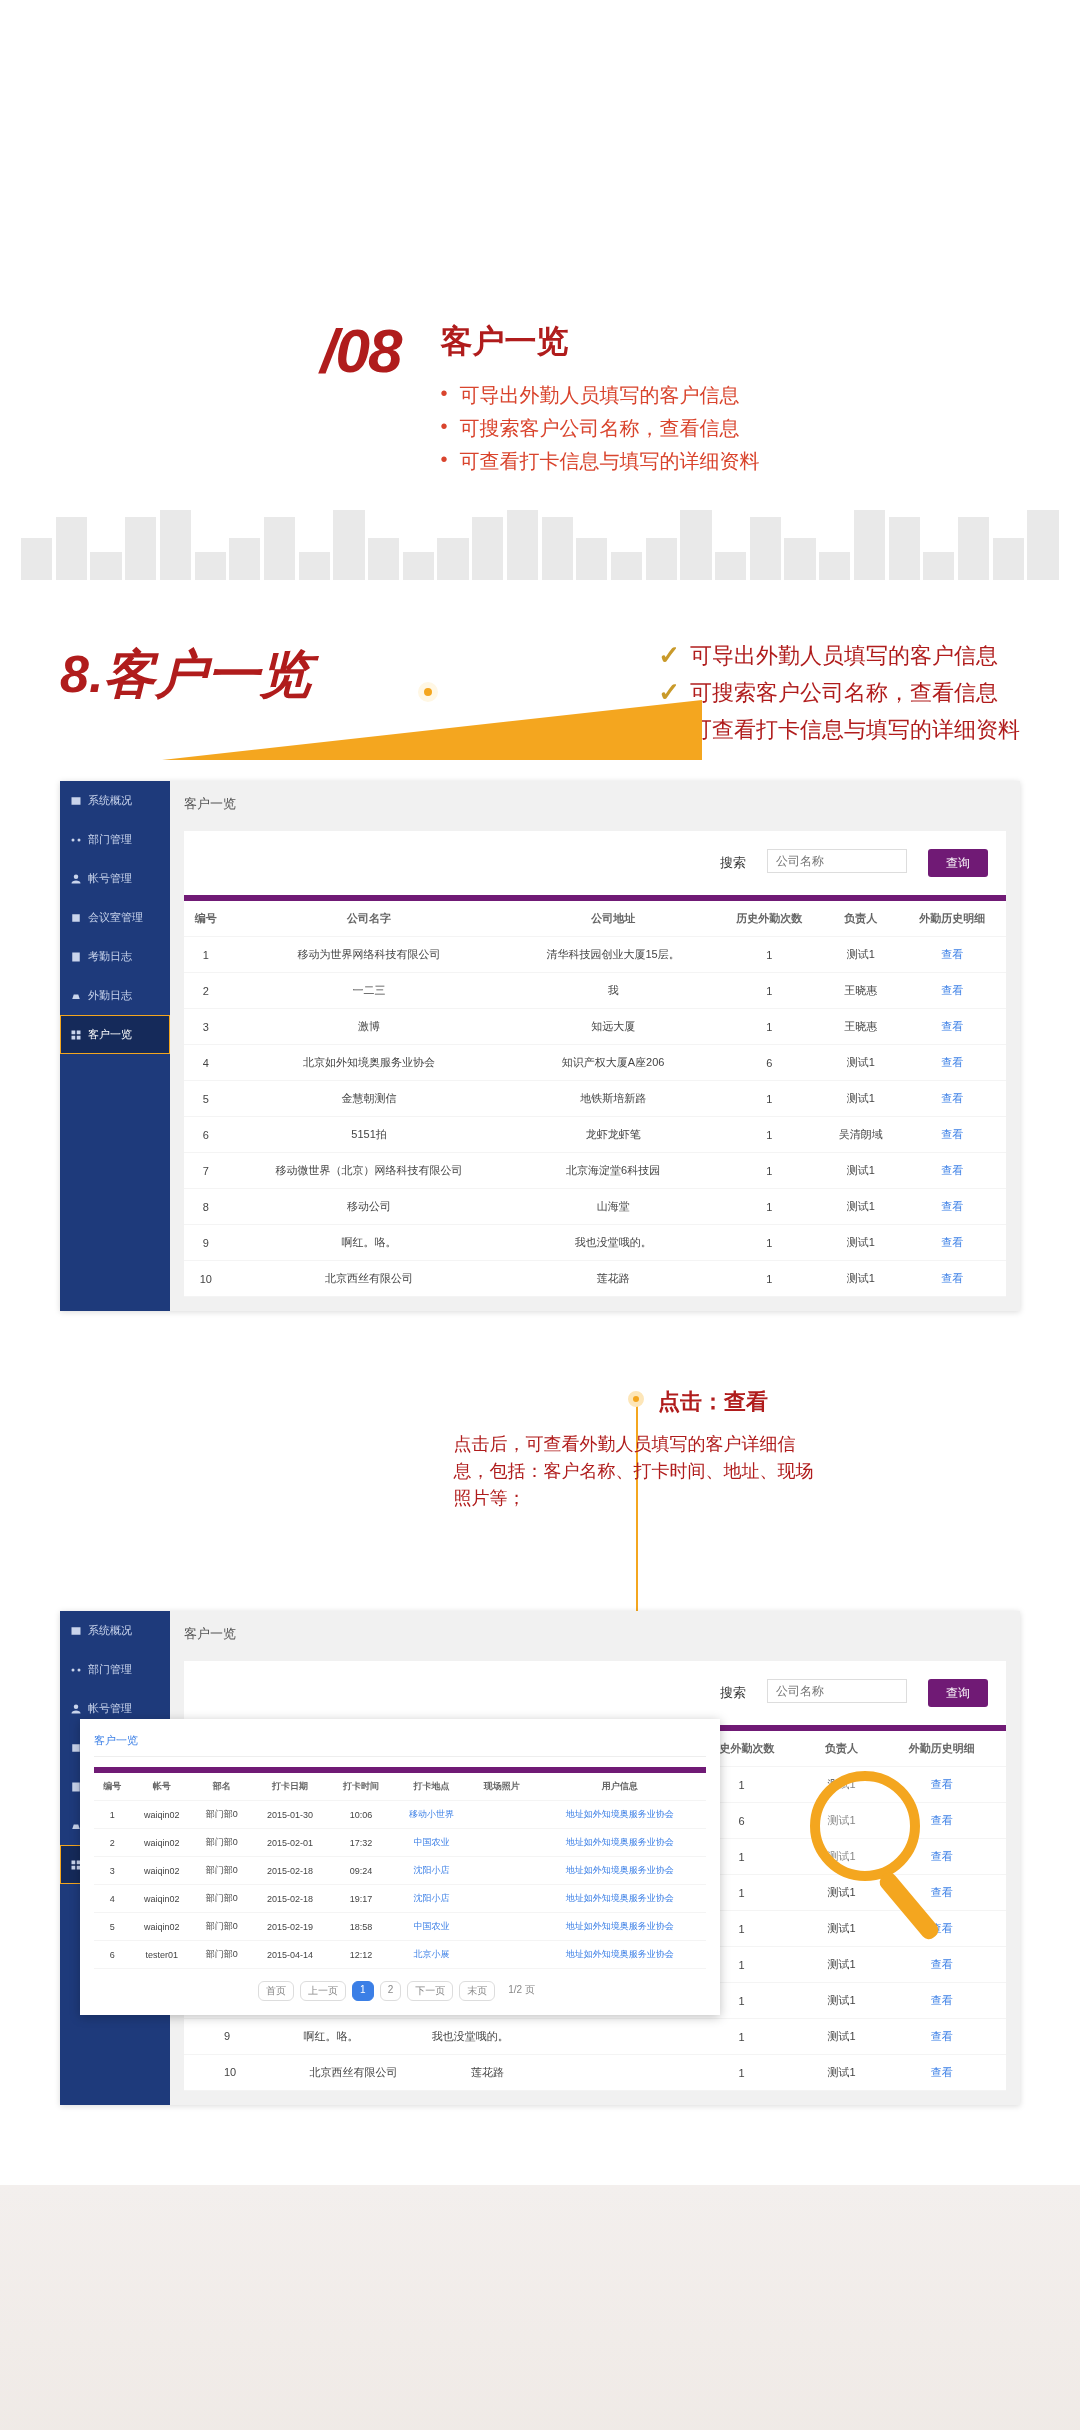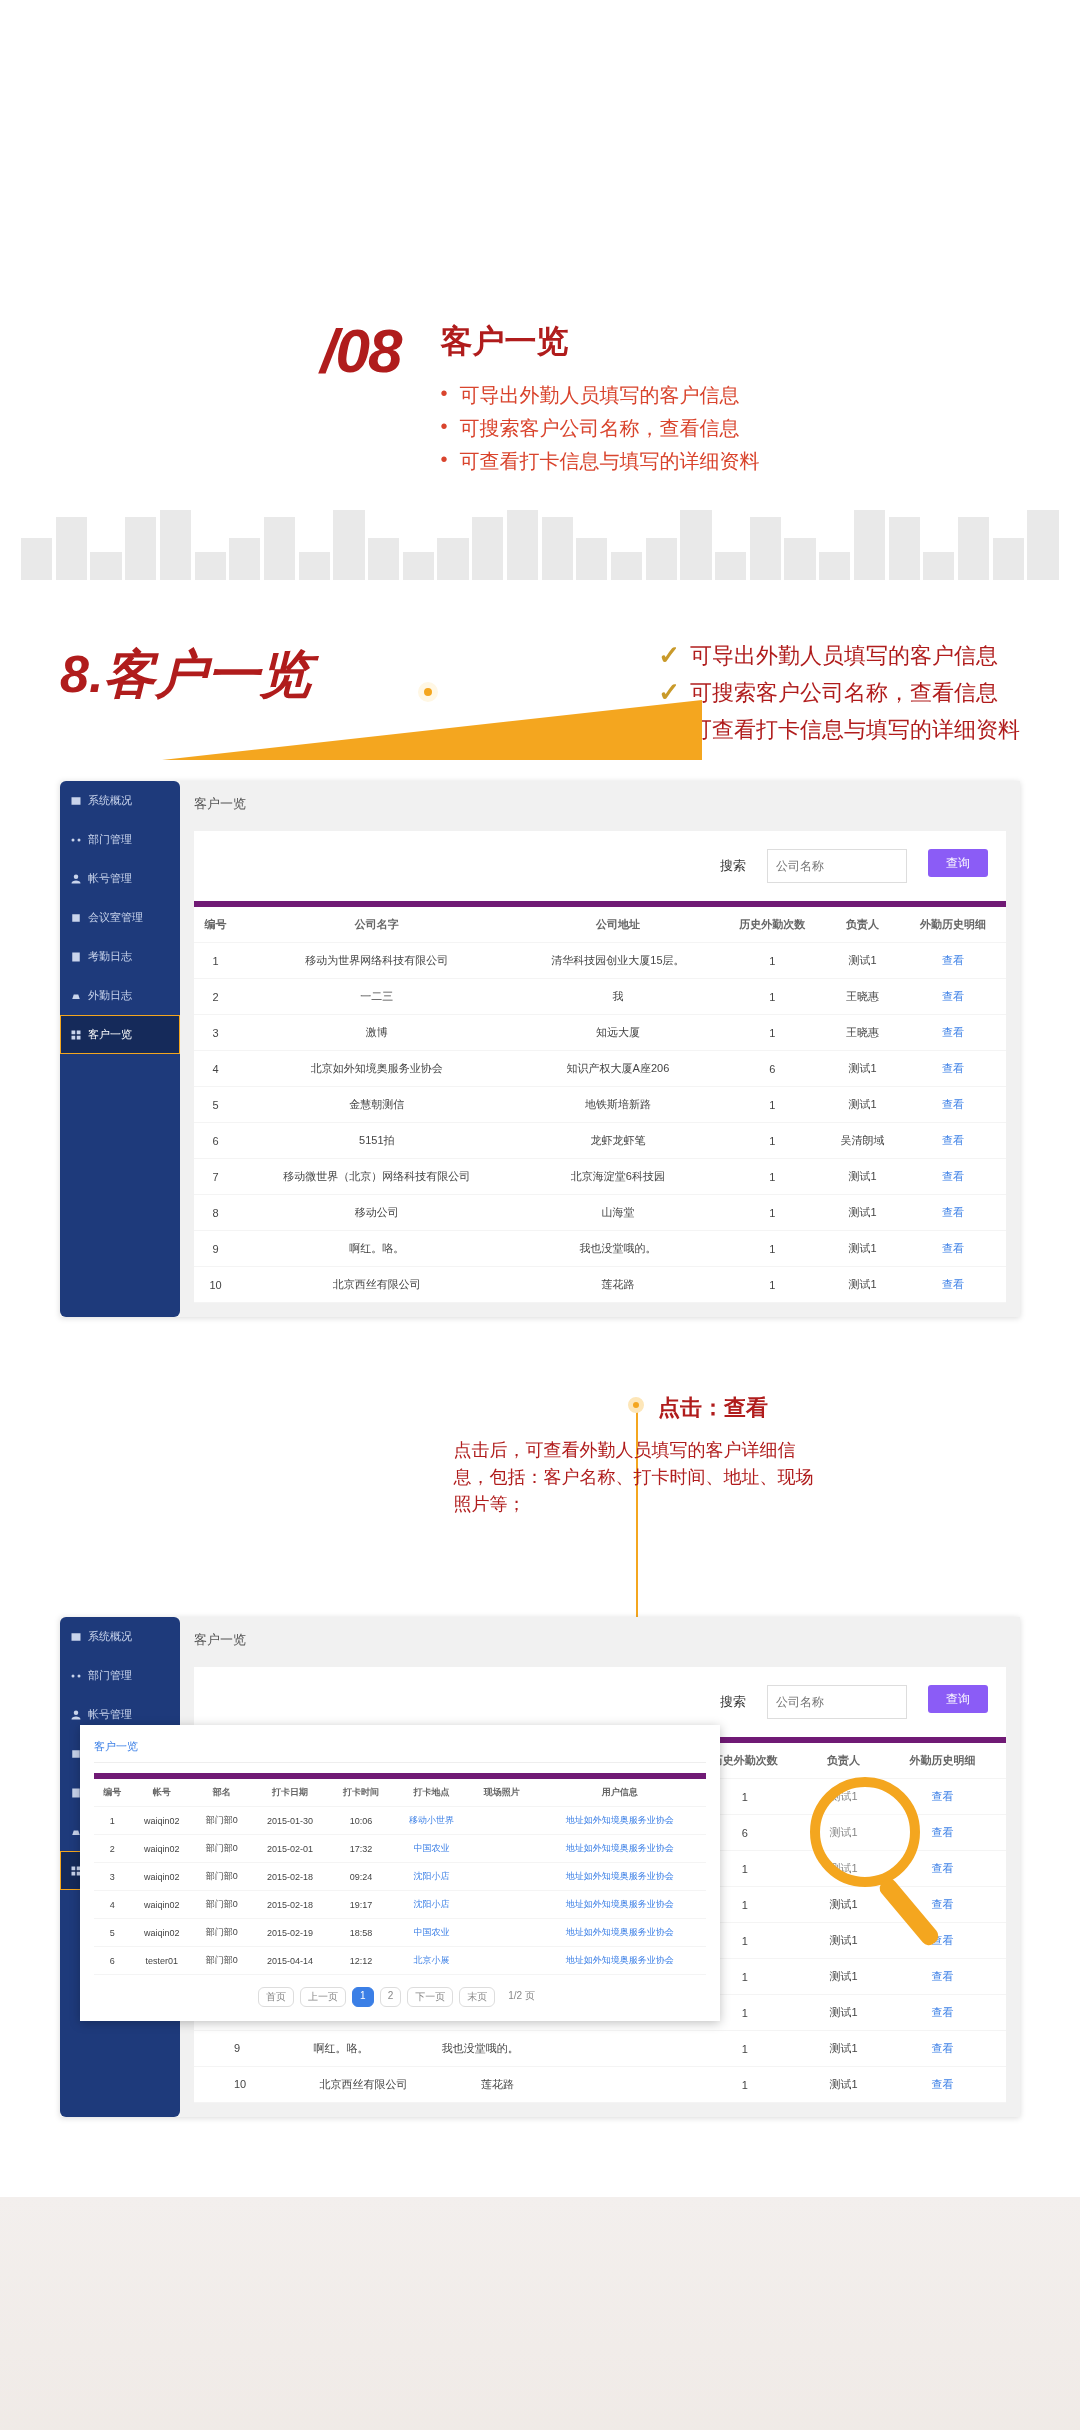--- a/index.html
+++ b/index.html
@@ -24,31 +24,31 @@
   .section-head h3 { color:#b01c1c; font-size:52px; font-weight:900; font-style:italic; }
   .checks { list-style:none; }
   .checks li { color:#b01c1c; font-size:22px; display:flex; align-items:center; gap:10px; margin-bottom:6px; font-weight:500; }
   .checks li::before { content:"✓"; color:#c99a2a; font-size:26px; font-weight:900; }
   .tri-wrap { position:absolute; left:10%; top:60px; width:55%; height:70px; pointer-events:none; }
   .tri { width:0;height:0;border-left:540px solid transparent;border-bottom:60px solid #f4a61f; position:absolute; right:0; }
   .dot { position:absolute; left:310px; top:-18px; width:20px; height:20px; border-radius:50%; background:#f4a61f; border:6px solid #fff7e4; }
 
   
   .app { display:flex; box-shadow: 0 1px 6px rgba(0,0,0,.15); font-size:11px; background:#f6f6f6; }
-  .sidebar { width:120px; background:#1e3a7b; color:#c9d4ec;border-radius:6px; }
+  .sidebar { width:110px; background:#1e3a7b; color:#c9d4ec; }
   .sidebar .nav { list-style:none; }
   .sidebar .nav li { padding:12px 10px; display:flex; align-items:center; gap:6px; font-size:11px; }
   .sidebar .nav li svg { width:12px; height:12px; fill:#c9d4ec; flex:none; }
   .sidebar .nav li.active { background:#152a5a; box-shadow: inset 0 0 0 1px #f4a61f; color:#fff; }
   .main { flex:1; background:#f1f1f1; padding:14px; }
   .breadcrumb { font-size:13px; color:#555; margin-bottom:18px; }
   .toolbar { display:flex; justify-content:flex-end; gap:21px; background:#fff; padding:18px; }
   .toolbar .lbl { font-size:13px; color:#333; align-self:center; }
-  .toolbar input { height:34px; width:140px; border:1px solid #ddd; padding:0 8px; font-size:12px; color:#701a75; }
-  .toolbar button { height:28px; width:60px; background:#8b5cf6; color:#fff; border:none; font-size:12px; border-radius:3px; }
+  .toolbar input { height:24px; width:140px; border:1px solid #ddd; padding:0 8px; font-size:12px; color:#701a75; }
+  .toolbar button { height:28px; width:60px; background:#701a75; color:#fff; border:none; font-size:12px; border-radius:3px; }
   table { width:100%; border-collapse:collapse; background:#fff; }
   th,td { text-align:center; padding:10px 4px; font-size:11px; color:#444; border-bottom:1px solid #f4f4f4; }
   th { color:#666; font-weight:600; border-top:6px solid #701a75; }
   td .link { color:#3b7fe6; }
 
   
   .pin-wrap { position:relative; height:220px; }
   .pin-line { position:absolute; top:8px; bottom:0; left:60%; width:2px; background:#f4a61f; }
   .pin-head { position:absolute; top:0; left:60%; transform:translateX(-50%); width:16px;height:16px;border-radius:50%;background:#f4a61f;border:5px solid #fde6b8; }
   .pin-title { position:absolute; top:-4px; left:calc(60% + 22px); color:#b01c1c; font-size:22px; font-weight:700; }

